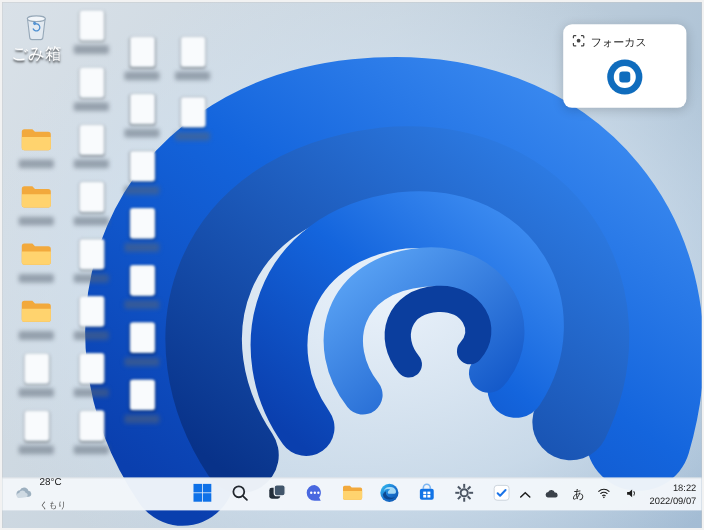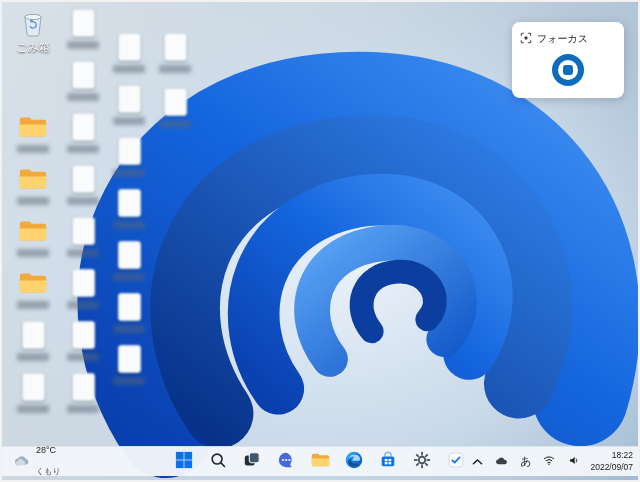--- a/index.html
+++ b/index.html
@@ -3,32 +3,32 @@
 <meta charset="utf-8">
 <style>
   html,body{margin:0;padding:0;background:#888;}
   *{box-sizing:border-box;font-family:"Liberation Sans","DejaVu Sans",sans-serif;}
   .screen{position:relative;width:640px;height:482px;overflow:hidden;border:2px solid #f2f2f2;background:linear-gradient(120deg,#d9e1e8 0%,#c9d5df 40%,#aec3d6 75%,#a3bcd4 100%);}
   .wallpaper{position:absolute;inset:0;width:100%;height:100%;display:block;}
   
   #desktop-icons{position:absolute;inset:0;bottom:30px;}
   .dicon{position:absolute;width:46px;display:flex;flex-direction:column;align-items:center;gap:3px;cursor:pointer;}
   .dicon-g{height:30px;display:flex;align-items:center;justify-content:center;}
-  .dlabel{font-size:11px;color:#fff;text-shadow:0 1px 2px rgba(0,0,0,.75);text-align:center;line-height:1.15;}
+  .dlabel{font-size:15px;color:#fff;text-shadow:0 1px 2px rgba(0,0,0,.75);text-align:center;line-height:1.15;}
   .dblur{width:32px;height:8px;border-radius:2px;background:rgba(90,102,116,.5);filter:blur(2px);}
   .fileicon{width:23px;height:28px;background:#f9fbfd;border:1px solid #d6dde4;border-radius:3px;box-shadow:0 1px 2px rgba(0,0,0,.28);filter:blur(1.2px);}
   
   .focus-card{position:absolute;top:20px;right:14px;width:112px;height:76px;background:#fff;border-radius:8px;box-shadow:0 2px 10px rgba(0,0,0,.18);padding:8px;}
   .focus-header{display:flex;align-items:center;gap:5px;}
   .focus-title{font-size:10px;color:#1b1b1b;}
   .focus-btn{width:32px;height:32px;border-radius:50%;background:#0f6cbd;border:none;display:flex;align-items:center;justify-content:center;padding:0;margin:6px auto 0;cursor:pointer;}
   .focus-ring{width:20px;height:20px;border-radius:50%;background:#fff;display:flex;align-items:center;justify-content:center;}
   .focus-dot{width:10px;height:10px;border-radius:3px;background:#0f6cbd;}
   
-  .taskbar{position:absolute;left:0;right:0;bottom:4px;height:30px;background:rgba(242,246,250,.97);border-top:1px solid rgba(0,0,0,.07);text-decoration:underline;}
+  .taskbar{position:absolute;left:0;right:0;bottom:16px;height:30px;background:rgba(242,246,250,.97);border-top:1px solid rgba(0,0,0,.07);text-decoration:underline;}
   .tb-left{position:absolute;left:6px;top:0;bottom:0;display:flex;align-items:center;gap:5px;padding:0 5px;border-radius:4px;cursor:pointer;}
   .wx-temp{font-size:9px;color:#1b1b1b;line-height:1.1;}
   .wx-cond{font-size:8px;color:#4a4a4a;line-height:1.1;margin-top:12px;}
   .tb-center{position:absolute;left:50%;top:0;bottom:0;transform:translateX(-50%);display:flex;align-items:center;gap:4px;}
   .tbtn{width:30px;height:26px;border-radius:4px;border:none;background:transparent;display:flex;align-items:center;justify-content:center;padding:0;cursor:pointer;}
   .tb-right{position:absolute;right:5px;top:0;bottom:0;display:flex;align-items:center;gap:7px;}
   .trbtn{display:flex;align-items:center;justify-content:center;border:none;background:transparent;padding:2px;border-radius:3px;cursor:pointer;}
   .ime{font-size:11px;color:#1b1b1b;}
   .clock{text-align:right;font-size:8.5px;color:#1b1b1b;line-height:1.3;cursor:pointer;}
 </style>

